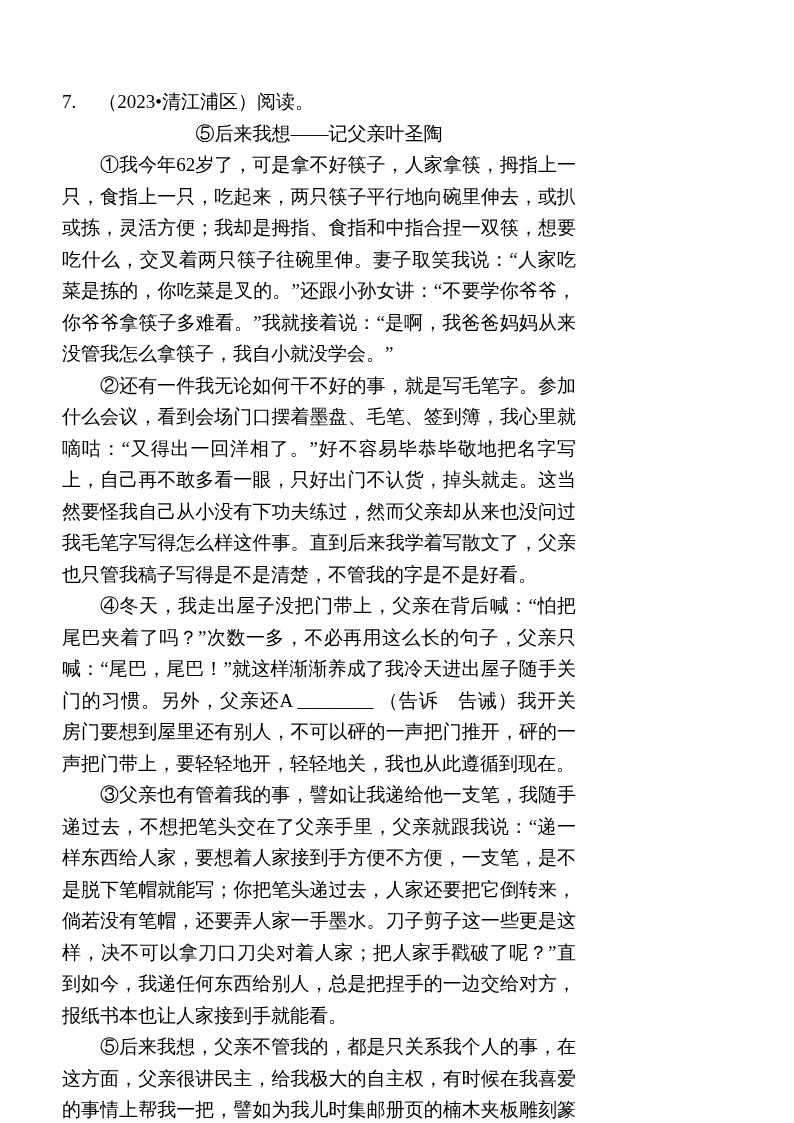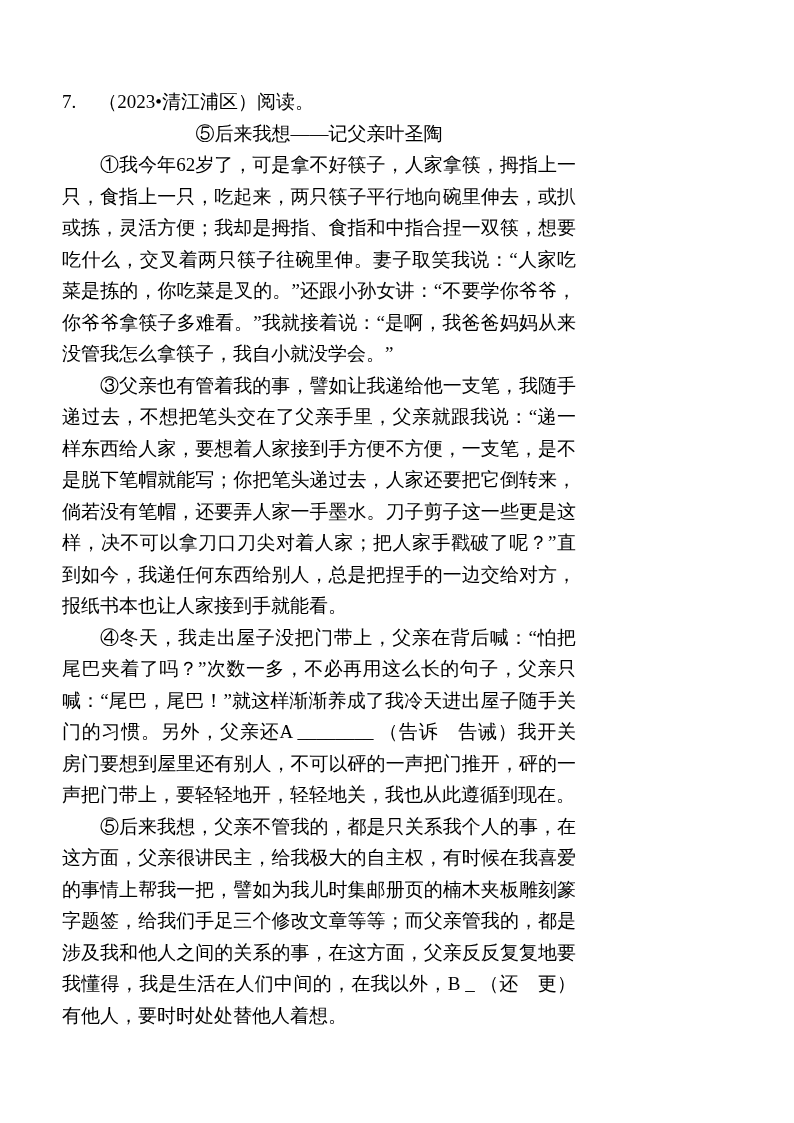--- a/index.html
+++ b/index.html
@@ -55,20 +55,21 @@
 
   <p class="q-line">
     <span class="q-number">7.</span><span>（2023•清江浦区）阅读。</span>
   </p>
 
   <h1 class="passage-title">⑤后来我想——记父亲叶圣陶</h1>
 
 
   <p class="para">①我今年62岁了，可是拿不好筷子，人家拿筷，拇指上一只，食指上一只，吃起来，两只筷子平行地向碗里伸去，或扒或拣，灵活方便；我却是拇指、食指和中指合捏一双筷，想要吃什么，交叉着两只筷子往碗里伸。妻子取笑我说：“人家吃菜是拣的，你吃菜是叉的。”还跟小孙女讲：“不要学你爷爷，你爷爷拿筷子多难看。”我就接着说：“是啊，我爸爸妈妈从来没管我怎么拿筷子，我自小就没学会。”</p>
 
+  <p class="para">②还有一件我无论如何干不好的事，就是写毛笔字。参加什么会议，看到会场门口摆着墨盘、毛笔、签到簿，我心里就嘀咕：“又得出一回洋相了。”好不容易毕恭毕敬地把名字写上，自己再不敢多看一眼，只好出门不认货，掉头就走。这当然要怪我自己从小没有下功夫练过，然而父亲却从来也没问过我毛笔字写得怎么样这件事。直到后来我学着写散文了，父亲也只管我稿子写得是不是清楚，不管我的字是不是好看。</p>
+
+  <p class="para">④冬天，我走出屋子没把门带上，父亲在背后喊：“怕把尾巴夹着了吗？”次数一多，不必再用这么长的句子，父亲只喊：“尾巴，尾巴！”就这样渐渐养成了我冷天进出屋子随手关门的习惯。另外，父亲还A ________ （告诉　告诫）我开关房门要想到屋里还有别人，不可以砰的一声把门推开，砰的一声把门带上，要轻轻地开，轻轻地关，我也从此遵循到现在。</p>
 
   <p class="para">③父亲也有管着我的事，譬如让我递给他一支笔，我随手递过去，不想把笔头交在了父亲手里，父亲就跟我说：“递一样东西给人家，要想着人家接到手方便不方便，一支笔，是不是脱下笔帽就能写；你把笔头递过去，人家还要把它倒转来，倘若没有笔帽，还要弄人家一手墨水。刀子剪子这一些更是这样，决不可以拿刀口刀尖对着人家；把人家手戳破了呢？”直到如今，我递任何东西给别人，总是把捏手的一边交给对方，报纸书本也让人家接到手就能看。</p>
-
-  <p class="para">④冬天，我走出屋子没把门带上，父亲在背后喊：“怕把尾巴夹着了吗？”次数一多，不必再用这么长的句子，父亲只喊：“尾巴，尾巴！”就这样渐渐养成了我冷天进出屋子随手关门的习惯。另外，父亲还A ________ （告诉　告诫）我开关房门要想到屋里还有别人，不可以砰的一声把门推开，砰的一声把门带上，要轻轻地开，轻轻地关，我也从此遵循到现在。</p>
 
   <p class="para">⑤后来我想，父亲不管我的，都是只关系我个人的事，在这方面，父亲很讲民主，给我极大的自主权，有时候在我喜爱的事情上帮我一把，譬如为我儿时集邮册页的楠木夹板雕刻篆字题签，给我们手足三个修改文章等等；而父亲管我的，都是涉及我和他人之间的关系的事，在这方面，父亲反反复复地要我懂得，我是生活在人们中间的，在我以外，B _ （还　更）有他人，要时时处处替他人着想。</p>
 
 </div>
 
 </body></html>

